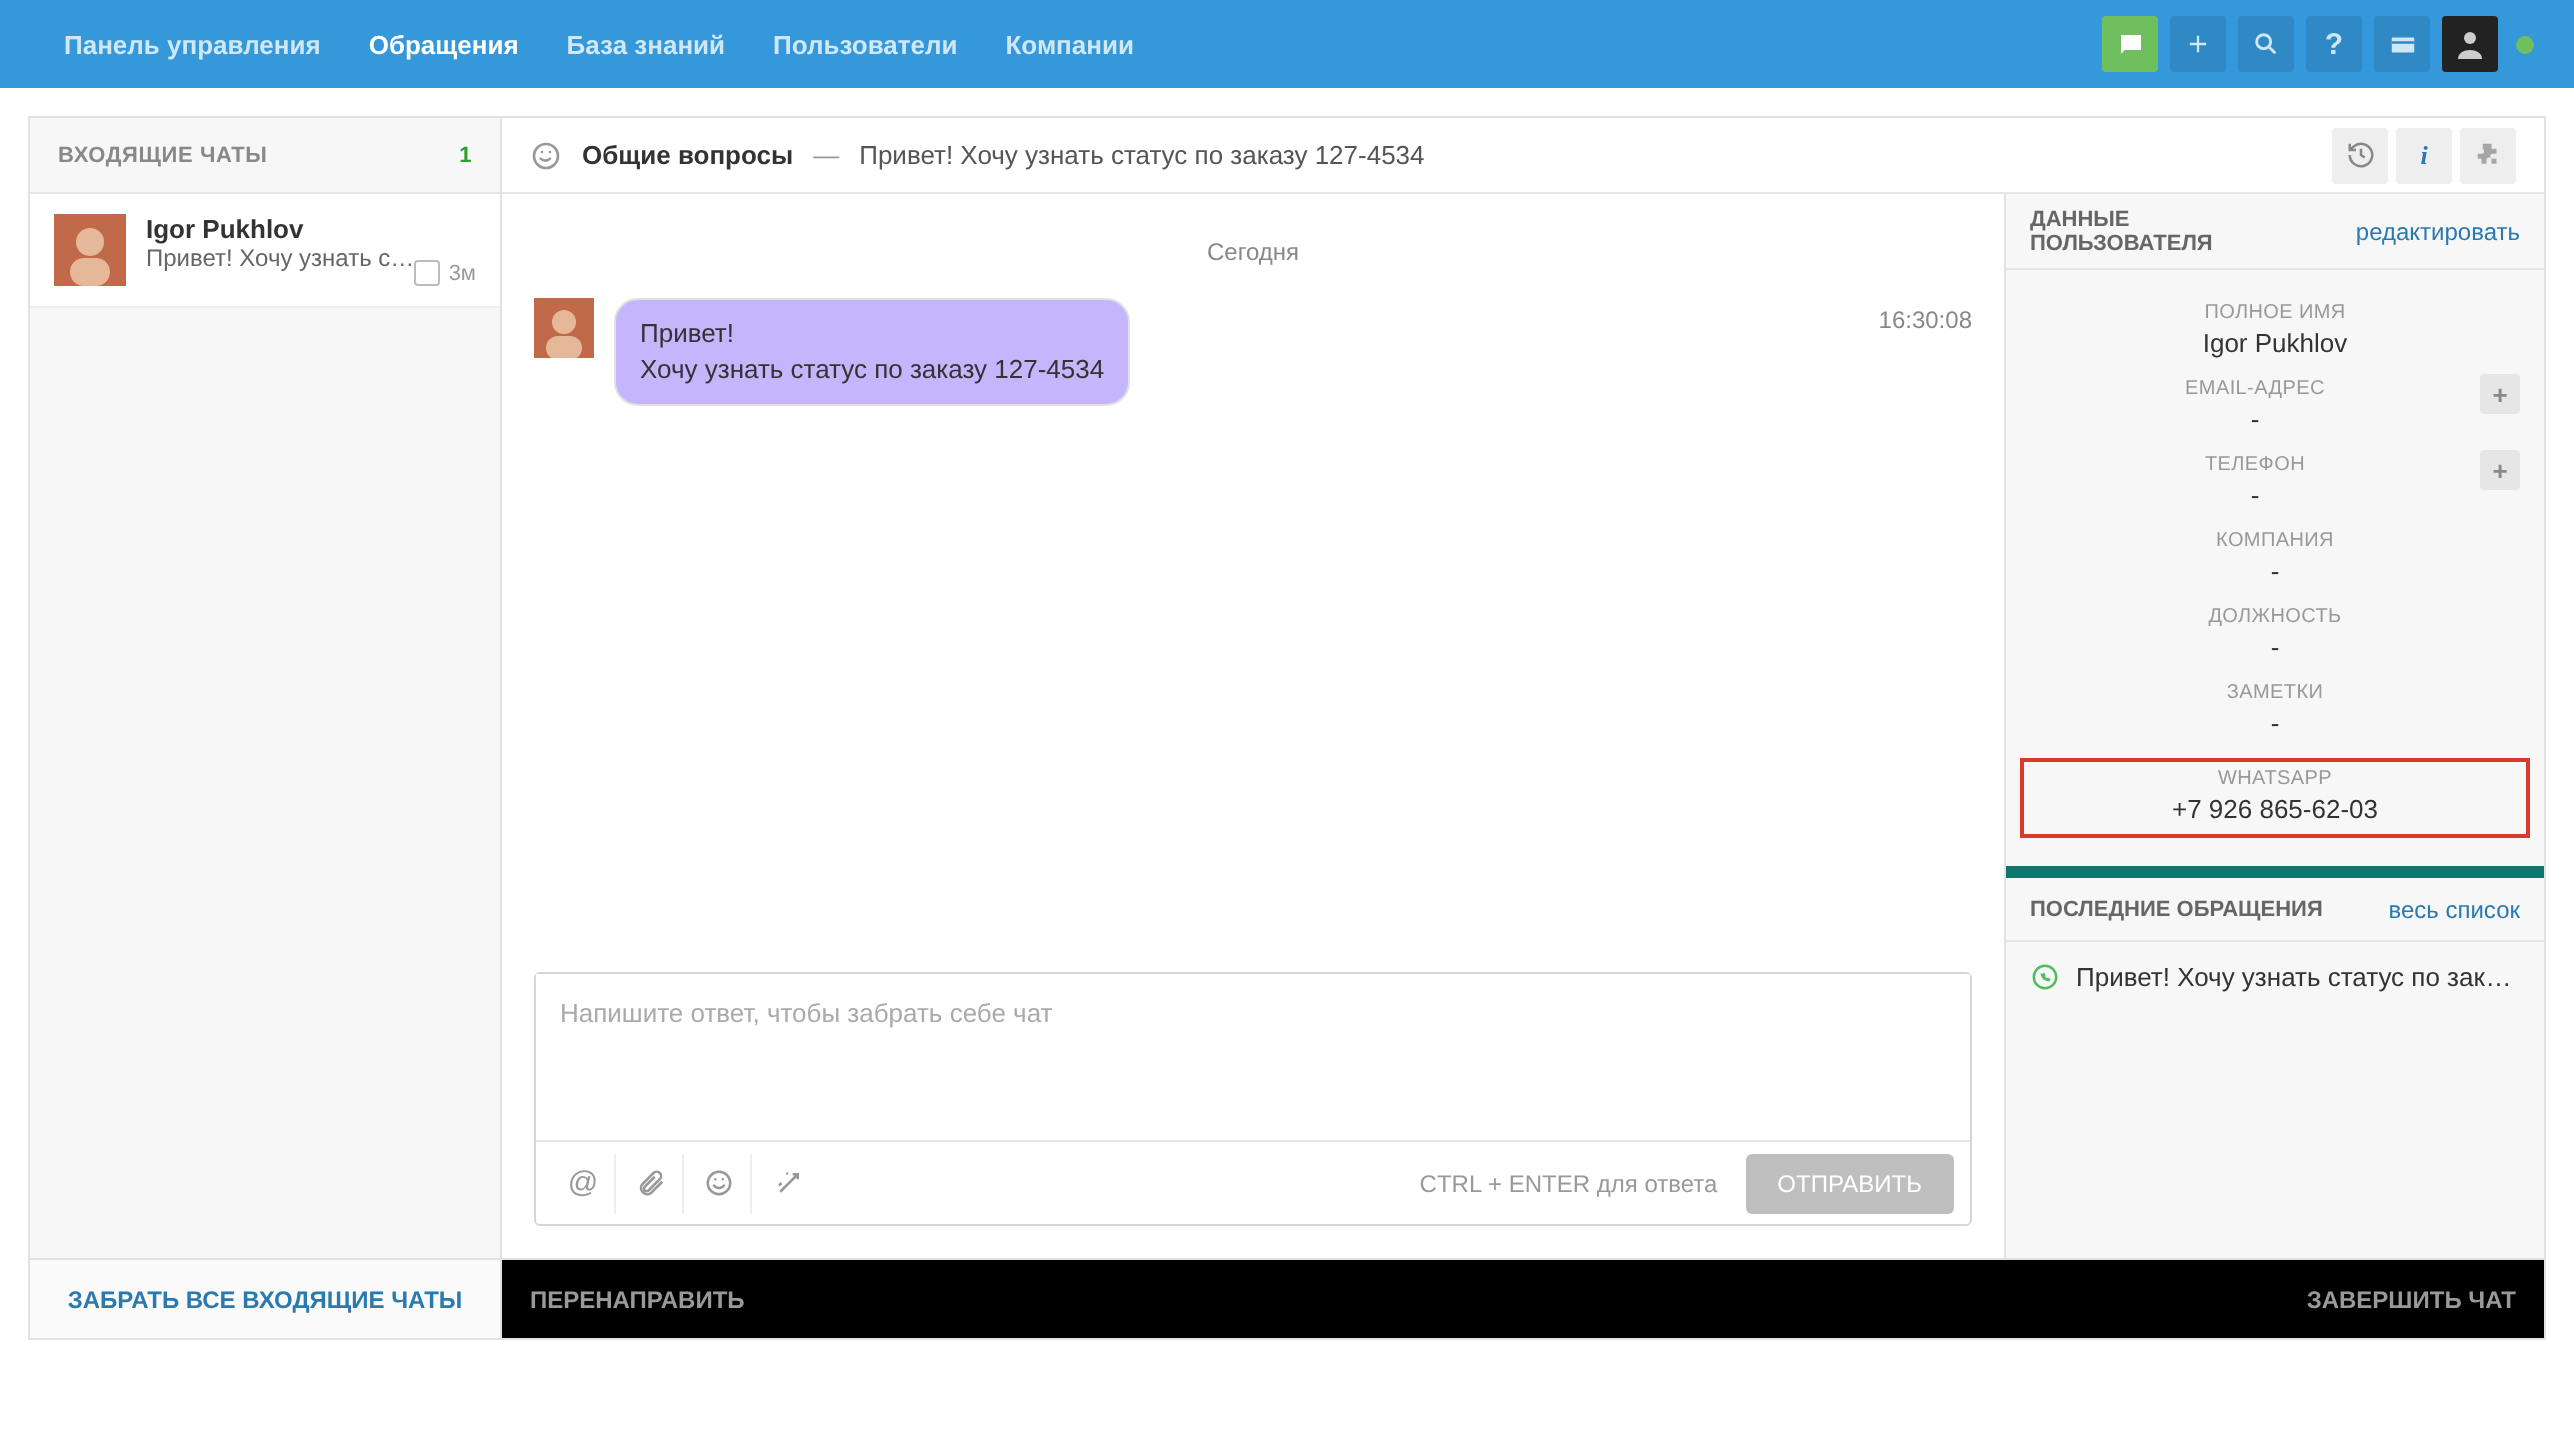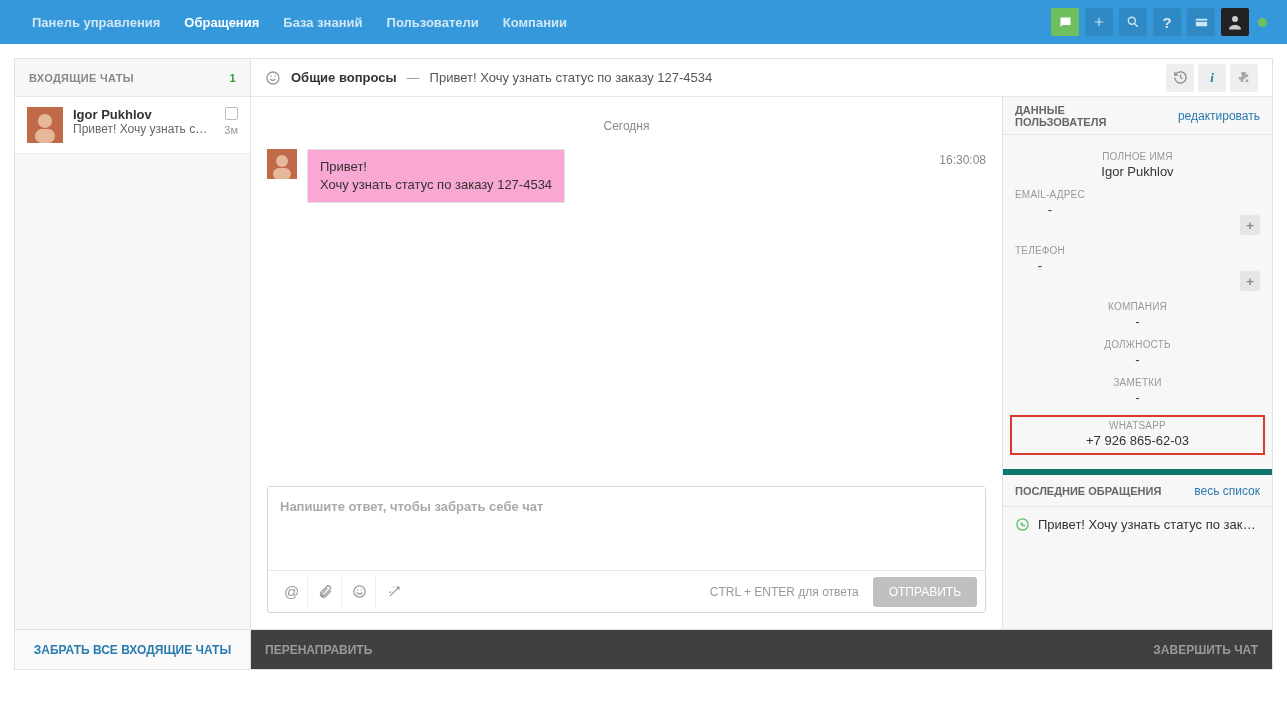--- a/index.html
+++ b/index.html
@@ -22,68 +22,68 @@
 
   
   .sidebar { width: 236px; border-right: 1px solid #e2e2e2; display: flex; flex-direction: column; background: #f7f7f7; }
   .sb-header { height: 38px; display: flex; align-items: center; padding: 0 14px; color: #888; font-size: 11px; font-weight: 600; letter-spacing: .3px; border-bottom: 1px solid #e6e6e6; gap: 48px; }
   .sb-header .count { margin-left: auto; color: #2ca02c; font-weight: 700; }
   .chat-item { display: flex; padding: 10px 12px; background: #fff; border-bottom: 1px solid #eee; cursor: pointer; }
   .chat-item .avatar { width: 36px; height: 36px; border-radius: 4px; background: #b38; margin-right: 10px; display:flex;align-items:center;justify-content:center;color:#fff;font-weight:700;font-size:14px; }
   .chat-item .body { flex: 1; min-width: 0; }
   .chat-item .name { font-weight: 700; font-size: 13px; color: #333; }
   .chat-item .preview { color: #666; font-size: 12px; white-space: nowrap; overflow: hidden; text-overflow: ellipsis; }
-  .chat-item .meta { display: flex; flex-direction: column; align-items: flex-end; gap: 4px; }
+  .chat-item .meta { display: flex; flex-direction: row; align-items: flex-end; gap: 4px; }
   .chat-item .time { color: #999; font-size: 11px; }
   .chat-item .checkbox { width: 13px; height: 13px; border: 1px solid #bbb; border-radius: 2px; background: #fff; }
   .sb-footer { margin-top: auto; height: 40px; border-top: 1px solid #e2e2e2; display: flex; align-items: center; justify-content: center; color: #2a7ab0; font-size: 12px; cursor: pointer; font-weight: 600; background: #fafafa; }
 
   
   .convo { flex: 1; display: flex; flex-direction: column; }
   .convo-header { height: 38px; border-bottom: 1px solid #e6e6e6; display: flex; align-items: center; padding: 0 14px; gap: 10px; }
   .convo-header .wa { color: #999; display:flex;align-items:center; }
   .convo-header .queue { font-weight: 700; color: #333; }
   .convo-header .sep { color: #999; }
   .convo-header .subject { color: #555; }
   .convo-header .tools { margin-left: auto; display: flex; gap: 4px; }
   .hdr-btn { width: 28px; height: 28px; background: #eee; border-radius: 2px; display: flex; align-items: center; justify-content: center; color: #888; cursor: pointer; }
   .hdr-btn.info { color: #2a7ab0; font-weight: 700; font-family: Georgia, serif; font-style: italic; }
 
   .convo-body { flex: 1; display: flex; }
   .thread { flex: 1; display: flex; flex-direction: column; padding: 16px; background: #fff; position: relative; }
   .day-divider { text-align: center; color: #888; font-size: 12px; margin: 6px 0 16px; }
   .msg-row { display: flex; align-items: flex-start; gap: 10px; margin-bottom: 12px; }
   .msg-avatar { width: 30px; height: 30px; border-radius: 4px; background: #b38; display:flex;align-items:center;justify-content:center;color:#fff;font-weight:700;font-size:12px; }
-  .bubble { border: 1px solid #e0e0e0; border-radius: 2px; padding: 8px 12px; max-width: 560px; background: #f9a8d4; color: #333; font-size: 13px; line-height: 1.4; }
+  .bubble { border: 1px solid #e0e0e0; border-radius: 12px; padding: 8px 12px; max-width: 560px; background: #c4b5fd; color: #333; font-size: 13px; line-height: 1.4; }
   .msg-time { margin-left: auto; color: #888; font-size: 12px; padding-top: 4px; }
 
   .composer-wrap { margin-top: auto; }
   .composer { border: 1px solid #d6d6d6; border-radius: 3px; background: #fff; }
-  .composer textarea { width: 100%; border: none; resize: none; padding: 12px; font-family: inherit; font-size: 13px; height: 80px; outline: none; color: #333; font-weight: bold; }
+  .composer textarea { width: 100%; border: none; resize: none; padding: 12px; font-family: inherit; font-size: 13px; height: 80px; outline: none; color: #333; }
   .composer textarea::placeholder { color: #aaa; }
   .composer-bar { border-top: 1px solid #e6e6e6; height: 42px; display: flex; align-items: center; padding: 0 8px; gap: 2px; }
   .comp-btn { width: 32px; height: 30px; display: flex; align-items: center; justify-content: center; color: #999; font-size: 15px; cursor: pointer; border-right: 1px solid #eee; }
   .comp-btn:last-of-type { border-right: none; }
   .hint { margin-left: auto; color: #999; font-size: 12px; margin-right: 12px; }
   .send-btn { background: #bfbfbf; color: #fff; border: none; padding: 8px 16px; border-radius: 3px; font-size: 12px; font-weight: 400; cursor: pointer; }
 
-  .convo-footer { height: 40px; border-top: 1px solid #e2e2e2; display: flex; align-items: center; padding: 0 14px; background: #404040; }
+  .convo-footer { height: 40px; border-top: 1px solid #e2e2e2; display: flex; align-items: center; padding: 0 14px; background: #000000; }
   .cf-left { color: #999; font-size: 12px; cursor: pointer; font-weight: 600; }
   .cf-right { margin-left: auto; color: #999; font-size: 12px; cursor: pointer; font-weight: 600; }
 
   
   .rightpanel { width: 270px; border-left: 1px solid #e2e2e2; background: #f7f7f7; display: flex; flex-direction: column; }
   .rp-section-hdr { height: 38px; display:flex; align-items:center; padding: 0 12px; border-bottom: 1px solid #e6e6e6; gap: 24px; }
   .rp-section-hdr .title { font-size: 11px; font-weight: 700; color: #666; }
   .rp-section-hdr .link { margin-left:auto; color: #2a7ab0; font-size: 12px; cursor:pointer; }
   .rp-body { padding: 8px 12px 4px; }
   .field { margin: 8px 0 10px; text-align: center; }
   .field .label { font-size: 10px; color: #999; text-transform: uppercase; letter-spacing: .2px; }
   .field .value { font-size: 13px; color: #333; margin-top: 2px; }
-  .field .row { display:flex; align-items:flex-start;flex-direction:column; }
+  .field .row { display:flex; align-items:flex-start; }
   .addbtn { width: 20px; height: 20px; background: #e6e6e6; color: #888; display:flex;align-items:center;justify-content:center; border-radius:2px; cursor:pointer; margin-left:auto; font-weight:700; margin-top:-2px; }
   .field.redbox { border: 2px solid #d83a2b; padding: 3px 5px 5px; margin: 6px -5px 10px; }
 
   .rp-recent-item { display:flex; align-items:center; gap:8px; padding: 10px 12px; font-size: 13px; color:#333; cursor:pointer; }
   .rp-recent-item .txt { white-space:nowrap; overflow:hidden; text-overflow:ellipsis; }
   .wa-icon { color:#25d366; display:inline-flex; }
 
   svg { display:block; }
 </style>
 </head>

